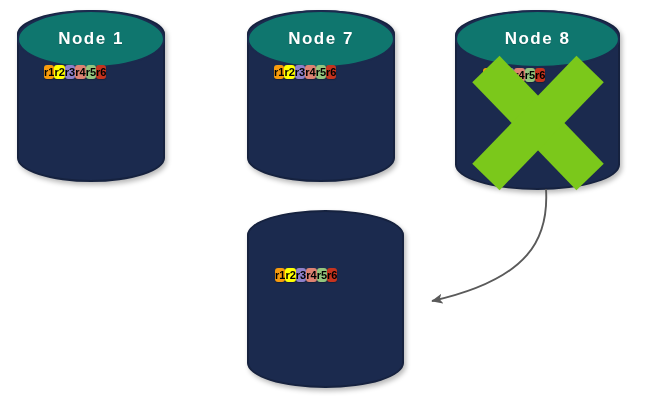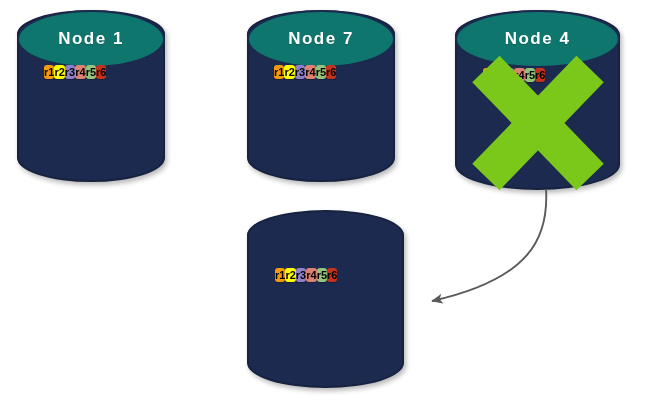--- a/index.html
+++ b/index.html
@@ -142,21 +142,21 @@
       <div class="row" style="background: rgb(142, 128, 201);">r3</div>
       <div class="row" style="background: rgb(221, 130, 114);">r4</div>
       <div class="row" style="background: rgb(147, 196, 125);">r5</div>
       <div class="row" style="background: rgb(197, 51, 30);">r6</div>
     </div>
   </div>
 
   <div class="node" style="left:455px; top:10px; width:165px; height:180px;">
     <div class="cyl-body"></div>
     <div class="cyl-top">
-      <span class="cyl-title">Node  4</span>
+      <span class="cyl-title">Node  8</span>
     </div>
     <div class="rows" style="left:28px; right:28px; top:58px;">
       <div class="row" style="background: rgb(247, 155, 12);">r1</div>
       <div class="row" style="background: rgb(255, 255, 0);">r2</div>
       <div class="row" style="background: rgb(142, 128, 201);">r3</div>
       <div class="row" style="background: rgb(221, 130, 114);">r4</div>
       <div class="row" style="background: rgb(147, 196, 125);">r5</div>
       <div class="row" style="background: rgb(197, 51, 30);">r6</div>
     </div>
     <div class="xmark" style="left:18px; top:38px; width:130px; height:150px;">

